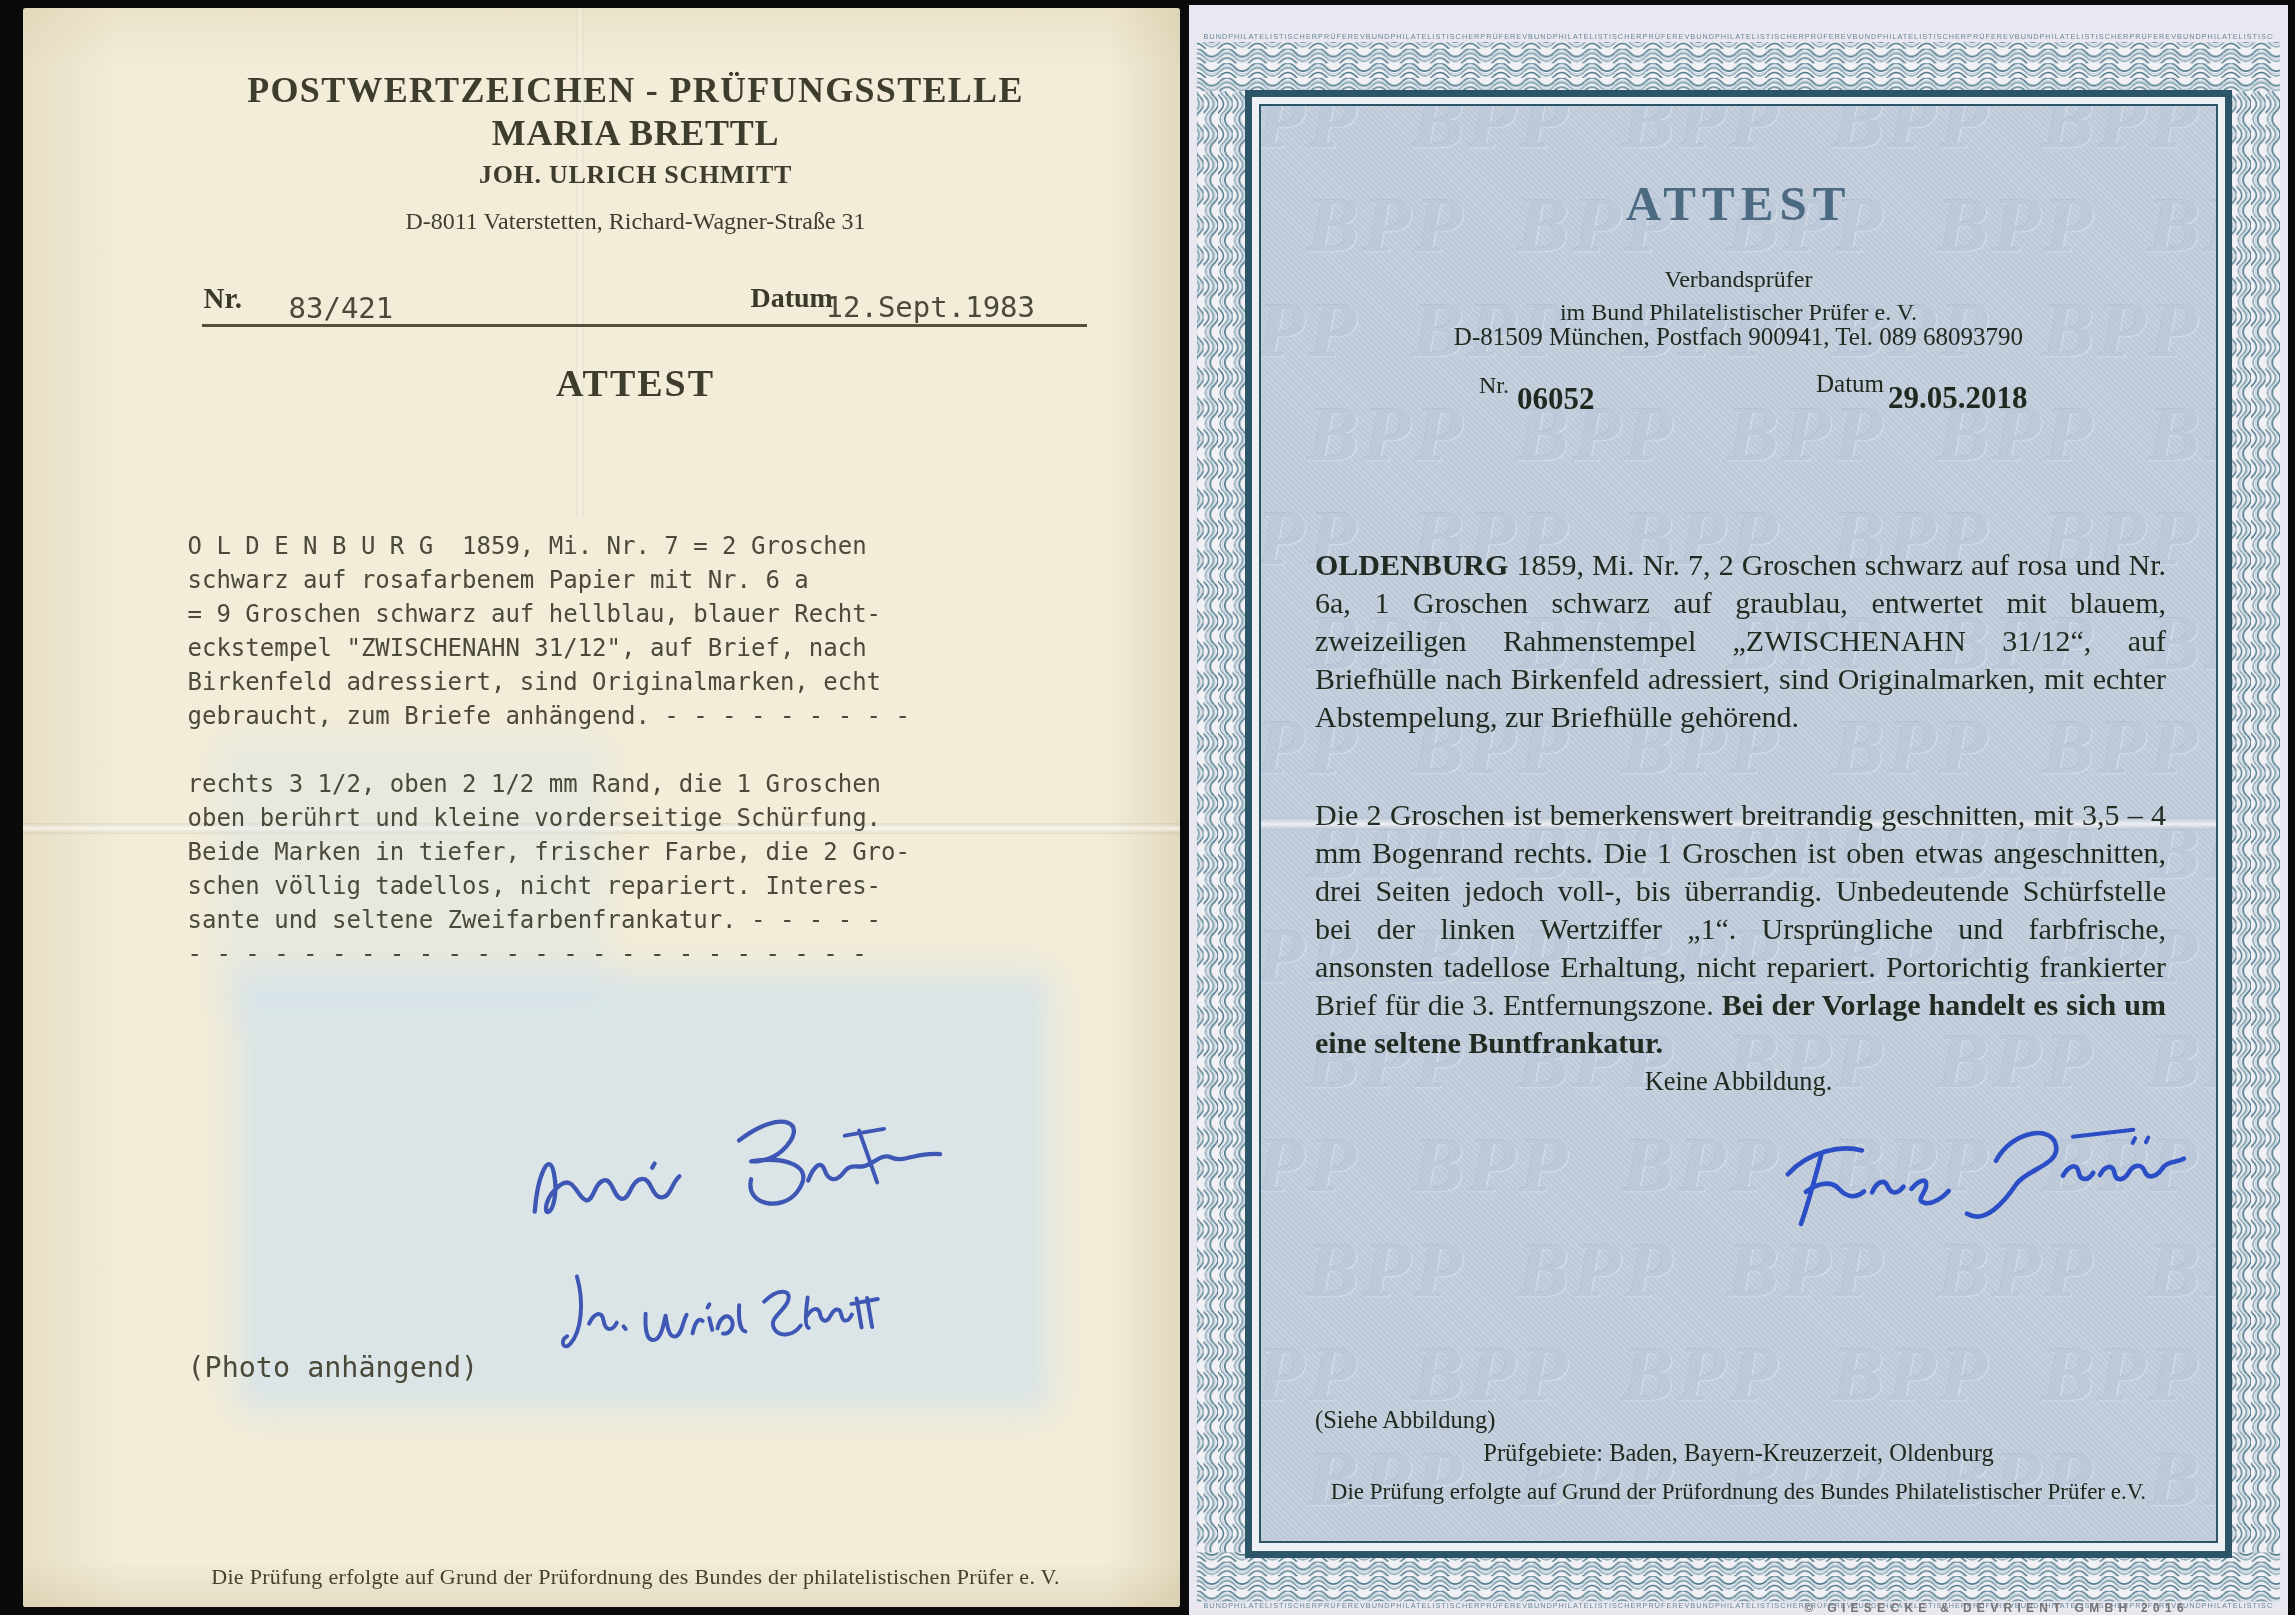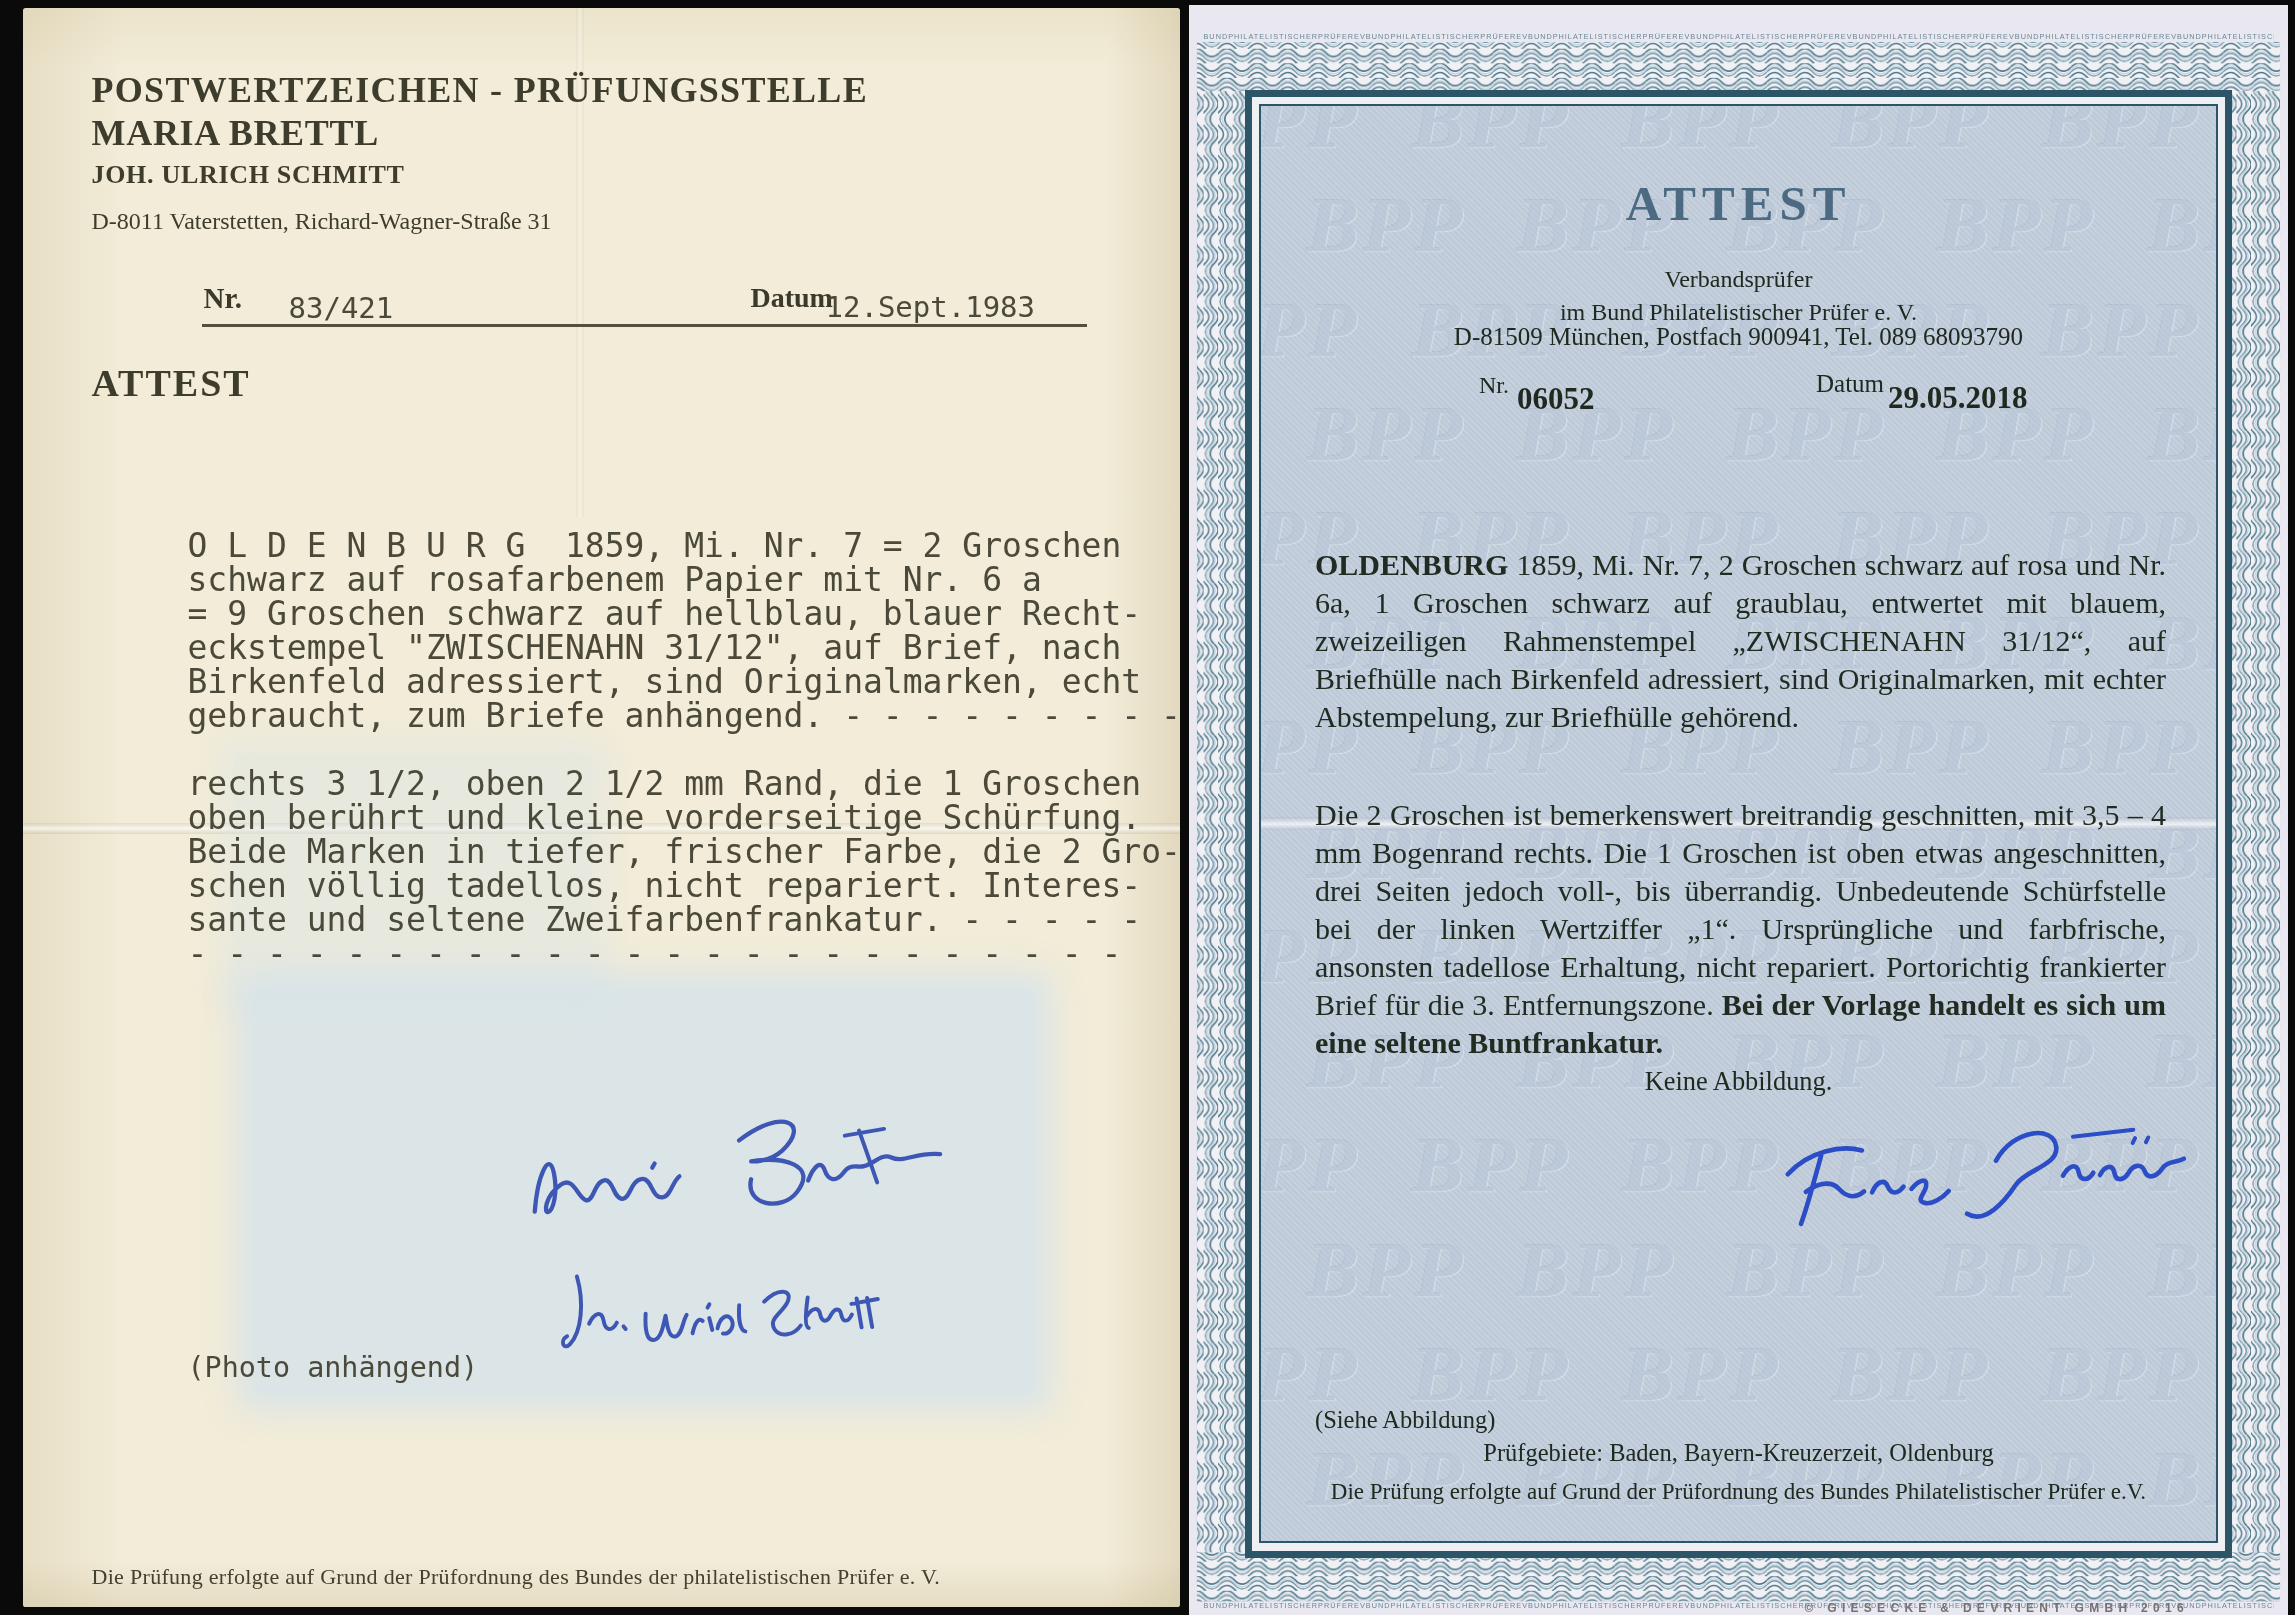--- a/index.html
+++ b/index.html
@@ -8,33 +8,33 @@
 
   
   .paper-left{position:absolute;left:22.5px;top:8px;width:1157px;height:1599px;
     background:
       linear-gradient(90deg, rgba(201,186,146,.28), rgba(0,0,0,0) 99px),
       linear-gradient(270deg, rgba(188,172,130,.30), rgba(0,0,0,0) 73px),
       linear-gradient(180deg, rgba(223,213,178,.35), rgba(0,0,0,0) 60px),
       linear-gradient(0deg, rgba(188,172,130,.25), rgba(0,0,0,0) 46px),
       #f2ecd8;
     border-radius:2.6px;overflow:hidden;color:#3e3d2d;}
-  .l-center{position:absolute;left:0;right:0;text-align:left;padding-left:69px;}
+  .l-center{position:absolute;left:0;right:0;text-align:center;padding-left:69px;}
   .l-h1{top:61px;font-size:36px;font-weight:600;letter-spacing:1.3px;}
   .l-h2{top:104px;font-size:36px;font-weight:600;letter-spacing:0.7px;}
   .l-h3{top:152px;font-size:26px;font-weight:600;letter-spacing:0.7px;}
   .l-addr{top:200px;font-size:24px;font-weight:500;}
   .l-label{position:absolute;font-size:29px;font-weight:600;color:#3a392b;}
   .typed{font-family:"DejaVu Sans Mono",monospace;color:#4b493a;}
   .l-nr-value{position:absolute;left:266px;top:283px;font-size:29px;}
   .l-datum-label{left:728px;top:274px;font-size:28px;}
   .l-datum-value{position:absolute;left:803px;top:282px;font-size:29px;}
   .l-rule{position:absolute;left:179px;top:316px;width:885px;height:3.3px;background:#53513c;}
   .l-title{top:353px;font-size:38px;font-weight:600;letter-spacing:2px;}
-  .l-typed-block{position:absolute;left:165px;top:521px;font-size:33px;line-height:34px;}
+  .l-typed-block{position:absolute;left:165px;top:521px;font-size:24px;line-height:34px;}
   .tline{white-space:pre;min-height:34px;}
   .l-photo-rect{position:absolute;left:231px;top:982px;width:780px;height:403px;
     background:rgba(213,227,235,.78);box-shadow:0 0 30px 18.5px rgba(213,227,235,.78);border-radius:6.6px;}
   .l-photo-faint{position:absolute;left:212px;top:747px;width:357px;height:245px;
     background:rgba(213,227,235,.32);box-shadow:0 0 26.4px 16px rgba(213,227,235,.32);border-radius:6.6px;}
   .l-sig1{position:absolute;left:489px;top:1090px;width:456px;height:129px;transform:rotate(-4deg);}
   .l-sig2{position:absolute;left:522px;top:1230px;width:360px;height:136px;transform:rotate(-2deg);}
   .l-photonote{position:absolute;left:165px;top:1343px;font-size:28.4px;}
   .l-footer{top:1556px;font-size:22px;color:#43412f;letter-spacing:0.3px;}
   .l-crease-h{position:absolute;left:0;right:0;top:815px;height:10.6px;

